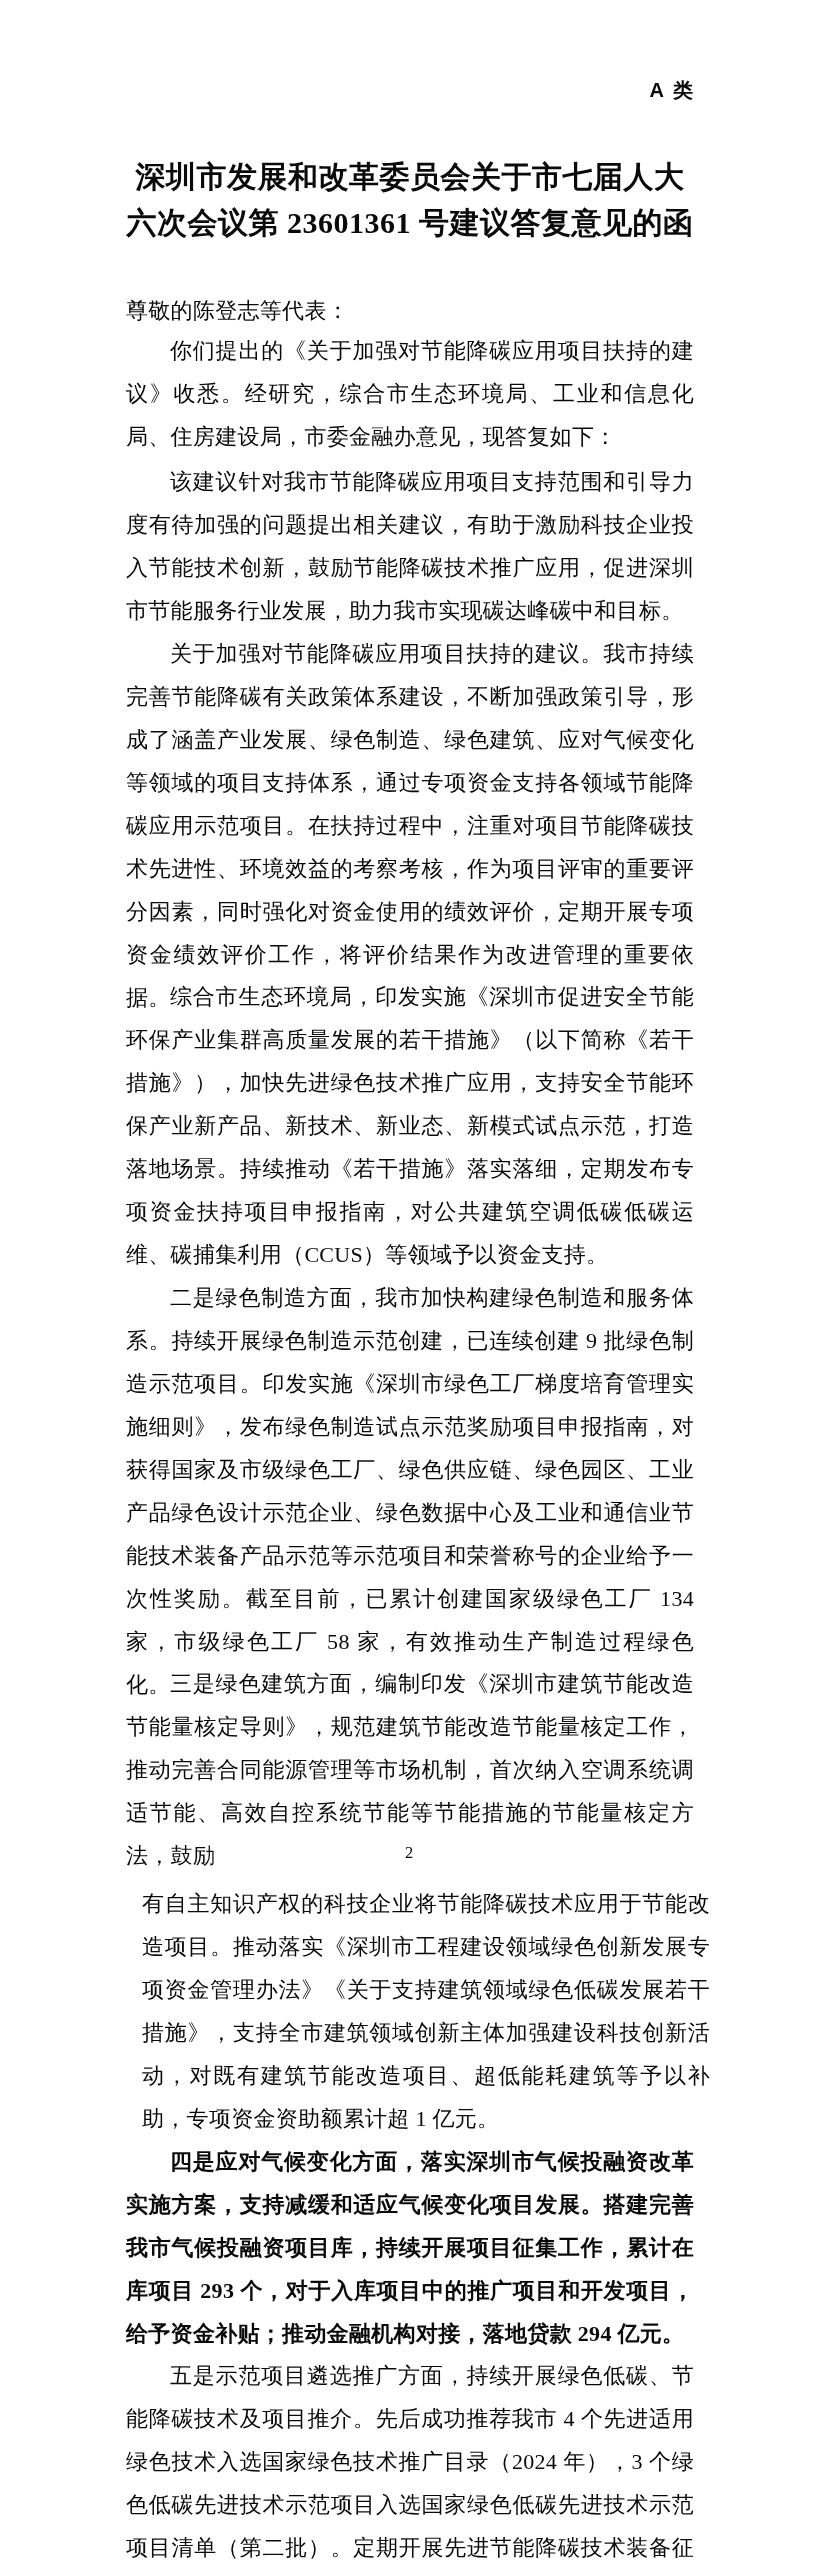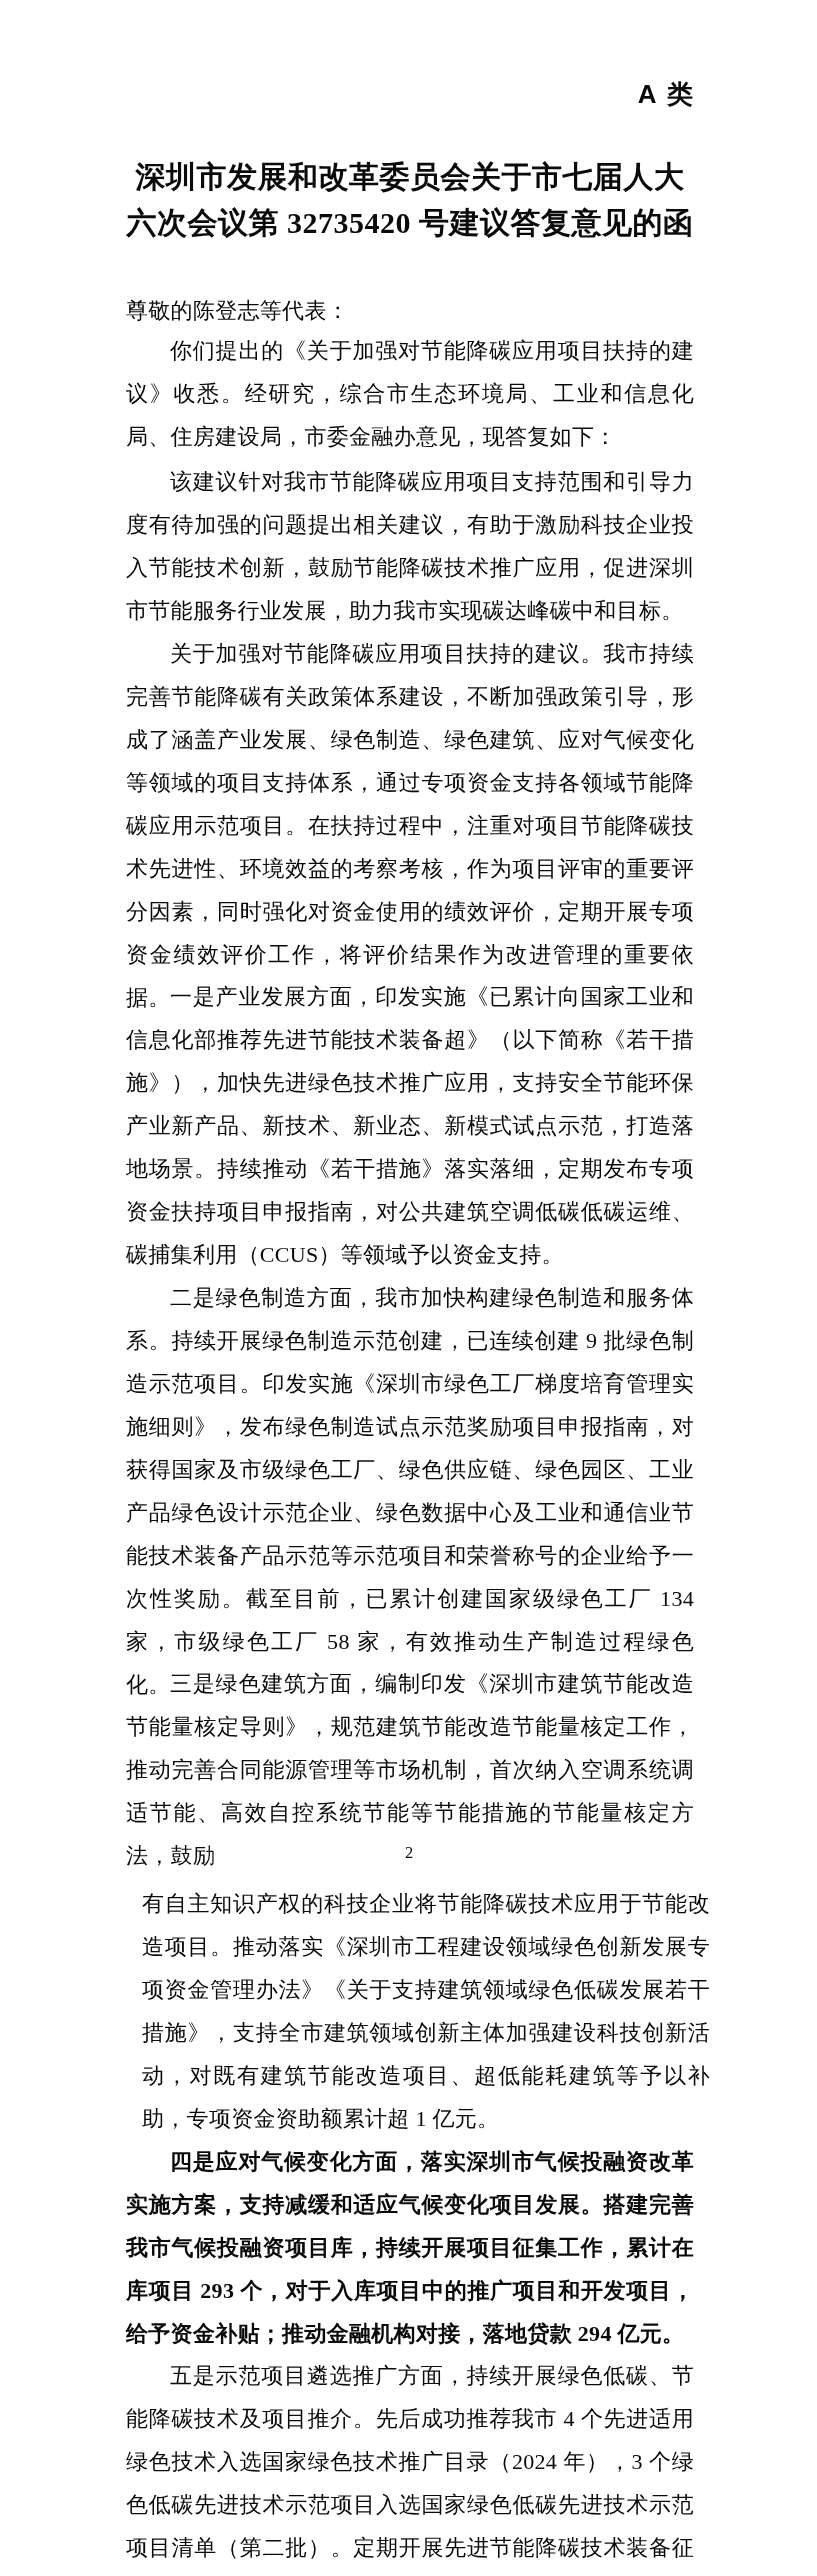--- a/index.html
+++ b/index.html
@@ -11,21 +11,21 @@
     color: #0a0a0a;
     font-family: "Liberation Serif", "DejaVu Serif", serif;
     overflow: hidden;
   }
   .classification {
     position: absolute;
     top: 77px;
     right: 123px;
     font-family: "Liberation Sans", "DejaVu Sans", sans-serif;
     font-weight: 700;
-    font-size: 26px;
+    font-size: 20px;
     letter-spacing: 2.1px;
     white-space: nowrap;
   }
   .doc-title {
     position: absolute;
     top: 154px;
     left: 126px;
     width: 568px;
     text-align: center;
     font-weight: 700;
@@ -66,29 +66,29 @@
 </style>
 </head>
 <body>
 
 <div class="page">
 
   <div class="classification">A 类</div>
 
   <div class="doc-title">
     <div>深圳市发展和改革委员会关于市七届人大</div>
-    <div>六次会议第 32735420 号建议答复意见的函</div>
+    <div>六次会议第 23601361 号建议答复意见的函</div>
   </div>
 
   <div class="bodyblock greeting">尊敬的陈登志等代表：</div>
 
   <div class="bodyblock indent p2">你们提出的《关于加强对节能降碳应用项目扶持的建议》收悉。经研究，综合市生态环境局、工业和信息化局、住房建设局，市委金融办意见，现答复如下：</div>
   <div class="bodyblock indent p4">关于加强对节能降碳应用项目扶持的建议。我市持续完善节能降碳有关政策体系建设，不断加强政策引导，形成了涵盖产业发展、绿色制造、绿色建筑、应对气候变化等领域的项目支持体系，通过专项资金支持各领域节能降碳应用示范项目。在扶持过程中，注重对项目节能降碳技术先进性、环境效益的考察考核，作为项目评审的重要评分因素，同时强化对资金使用的绩效评价，定期开展专项资金绩效评价工作，将评价结果作为改进管理的重要依据。</div>
   <div class="bodyblock indent p3">该建议针对我市节能降碳应用项目支持范围和引导力度有待加强的问题提出相关建议，有助于激励科技企业投入节能技术创新，鼓励节能降碳技术推广应用，促进深圳市节能服务行业发展，助力我市实现碳达峰碳中和目标。</div>
-  <div class="bodyblock indent p5">一是产业发展方面，印发实施《已累计向国家工业和信息化部推荐先进节能技术装备超》（以下简称《若干措施》），加快先进绿色技术推广应用，支持安全节能环保产业新产品、新技术、新业态、新模式试点示范，打造落地场景。持续推动《若干措施》落实落细，定期发布专项资金扶持项目申报指南，对公共建筑空调低碳低碳运维、碳捕集利用（CCUS）等领域予以资金支持。</div>
+  <div class="bodyblock indent p5">综合市生态环境局，印发实施《深圳市促进安全节能环保产业集群高质量发展的若干措施》（以下简称《若干措施》），加快先进绿色技术推广应用，支持安全节能环保产业新产品、新技术、新业态、新模式试点示范，打造落地场景。持续推动《若干措施》落实落细，定期发布专项资金扶持项目申报指南，对公共建筑空调低碳低碳运维、碳捕集利用（CCUS）等领域予以资金支持。</div>
   <div class="bodyblock indent p6">二是绿色制造方面，我市加快构建绿色制造和服务体系。持续开展绿色制造示范创建，已连续创建 9 批绿色制造示范项目。印发实施《深圳市绿色工厂梯度培育管理实施细则》，发布绿色制造试点示范奖励项目申报指南，对获得国家及市级绿色工厂、绿色供应链、绿色园区、工业产品绿色设计示范企业、绿色数据中心及工业和通信业节能技术装备产品示范等示范项目和荣誉称号的企业给予一次性奖励。截至目前，已累计创建国家级绿色工厂 134 家，市级绿色工厂 58 家，有效推动生产制造过程绿色化。</div>
   <div class="bodyblock indent p7a">三是绿色建筑方面，编制印发《深圳市建筑节能改造节能量核定导则》，规范建筑节能改造节能量核定工作，推动完善合同能源管理等市场机制，首次纳入空调系统调适节能、高效自控系统节能等节能措施的节能量核定方法，鼓励</div>
 
   <div class="pagenum pagenum-2">2</div>
 
   <div class="bodyblock p7b">有自主知识产权的科技企业将节能降碳技术应用于节能改造项目。推动落实《深圳市工程建设领域绿色创新发展专项资金管理办法》《关于支持建筑领域绿色低碳发展若干措施》，支持全市建筑领域创新主体加强建设科技创新活动，对既有建筑节能改造项目、超低能耗建筑等予以补助，专项资金资助额累计超 1 亿元。</div>
   <div class="bodyblock indent p8">四是应对气候变化方面，落实深圳市气候投融资改革实施方案，支持减缓和适应气候变化项目发展。搭建完善我市气候投融资项目库，持续开展项目征集工作，累计在库项目 293 个，对于入库项目中的推广项目和开发项目，给予资金补贴；推动金融机构对接，落地贷款 294 亿元。</div>
   <div class="bodyblock indent p9">五是示范项目遴选推广方面，持续开展绿色低碳、节能降碳技术及项目推介。先后成功推荐我市 4 个先进适用绿色技术入选国家绿色技术推广目录（2024 年），3 个绿色低碳先进技术示范项目入选国家绿色低碳先进技术示范项目清单（第二批）。定期开展先进节能降碳技术装备征集工作，已累计向国家工业和信息化部推荐先进节能技术装备超 50 项，切实助力我市节能低碳技术装备推广应用。</div>
 
 </div>

